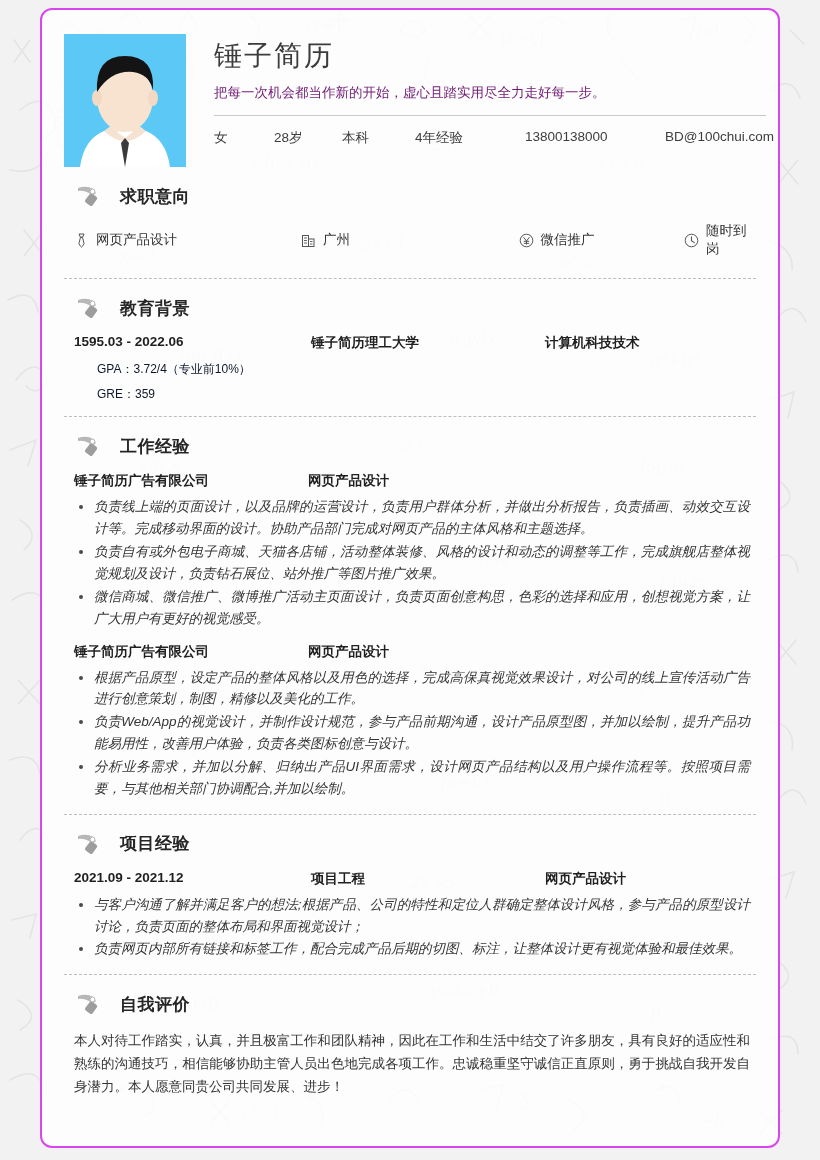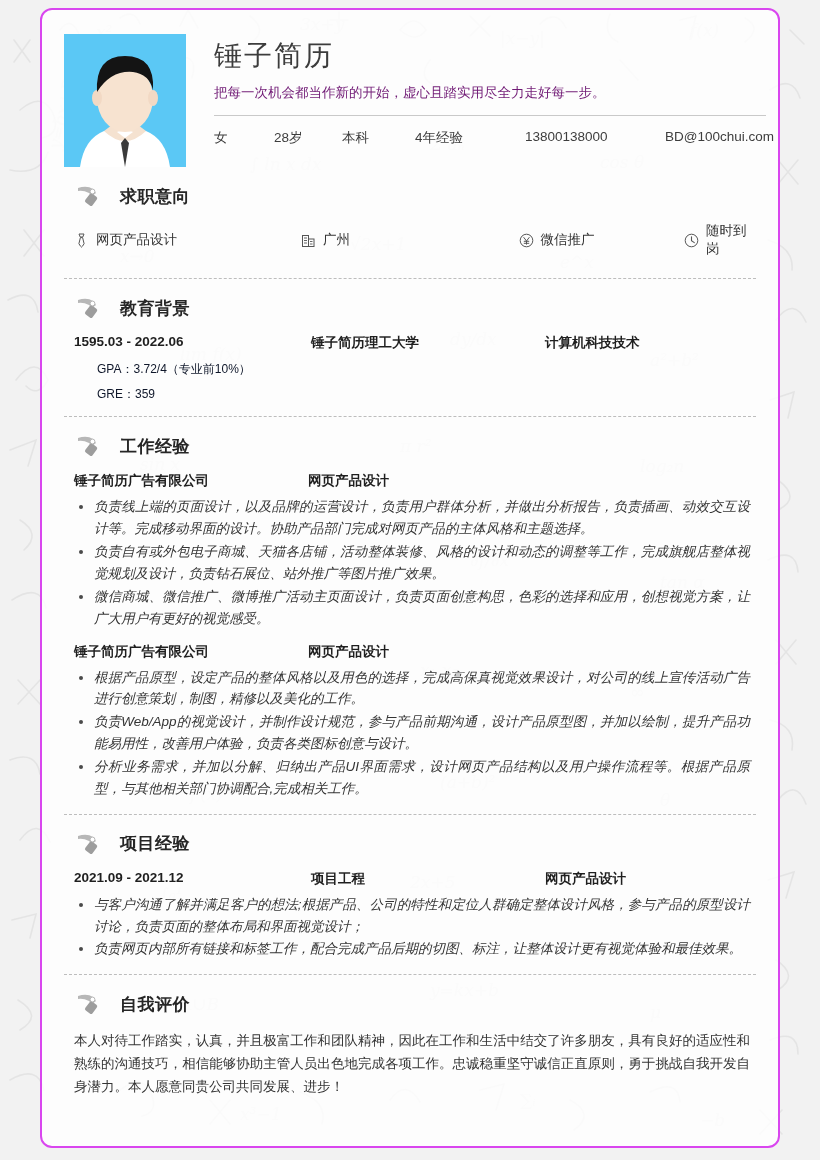--- a/index.html
+++ b/index.html
@@ -417,21 +417,21 @@
     </div>
 
     <div class="entry">
       <div class="entry-head">
         <span class="eh-org">锤子简历广告有限公司</span>
         <span class="eh-role">网页产品设计</span>
       </div>
       <ul class="bullets">
         <li>根据产品原型，设定产品的整体风格以及用色的选择，完成高保真视觉效果设计，对公司的线上宣传活动广告进行创意策划，制图，精修以及美化的工作。</li>
         <li>负责Web/App的视觉设计，并制作设计规范，参与产品前期沟通，设计产品原型图，并加以绘制，提升产品功能易用性，改善用户体验，负责各类图标创意与设计。</li>
-        <li>分析业务需求，并加以分解、归纳出产品UI界面需求，设计网页产品结构以及用户操作流程等。根据产品原型，与其他相关部门协调配合,完成相关工作。</li>
+        <li>分析业务需求，并加以分解、归纳出产品UI界面需求，设计网页产品结构以及用户操作流程等。按照项目需要，与其他相关部门协调配合,并加以绘制。</li>
       </ul>
     </div>
   </div>
 
   <div class="divider"></div>
 
   <div class="section">
     <div class="section-head">
       <span class="hammer-icon">
         <svg viewBox="0 0 26 24" xmlns="http://www.w3.org/2000/svg">

